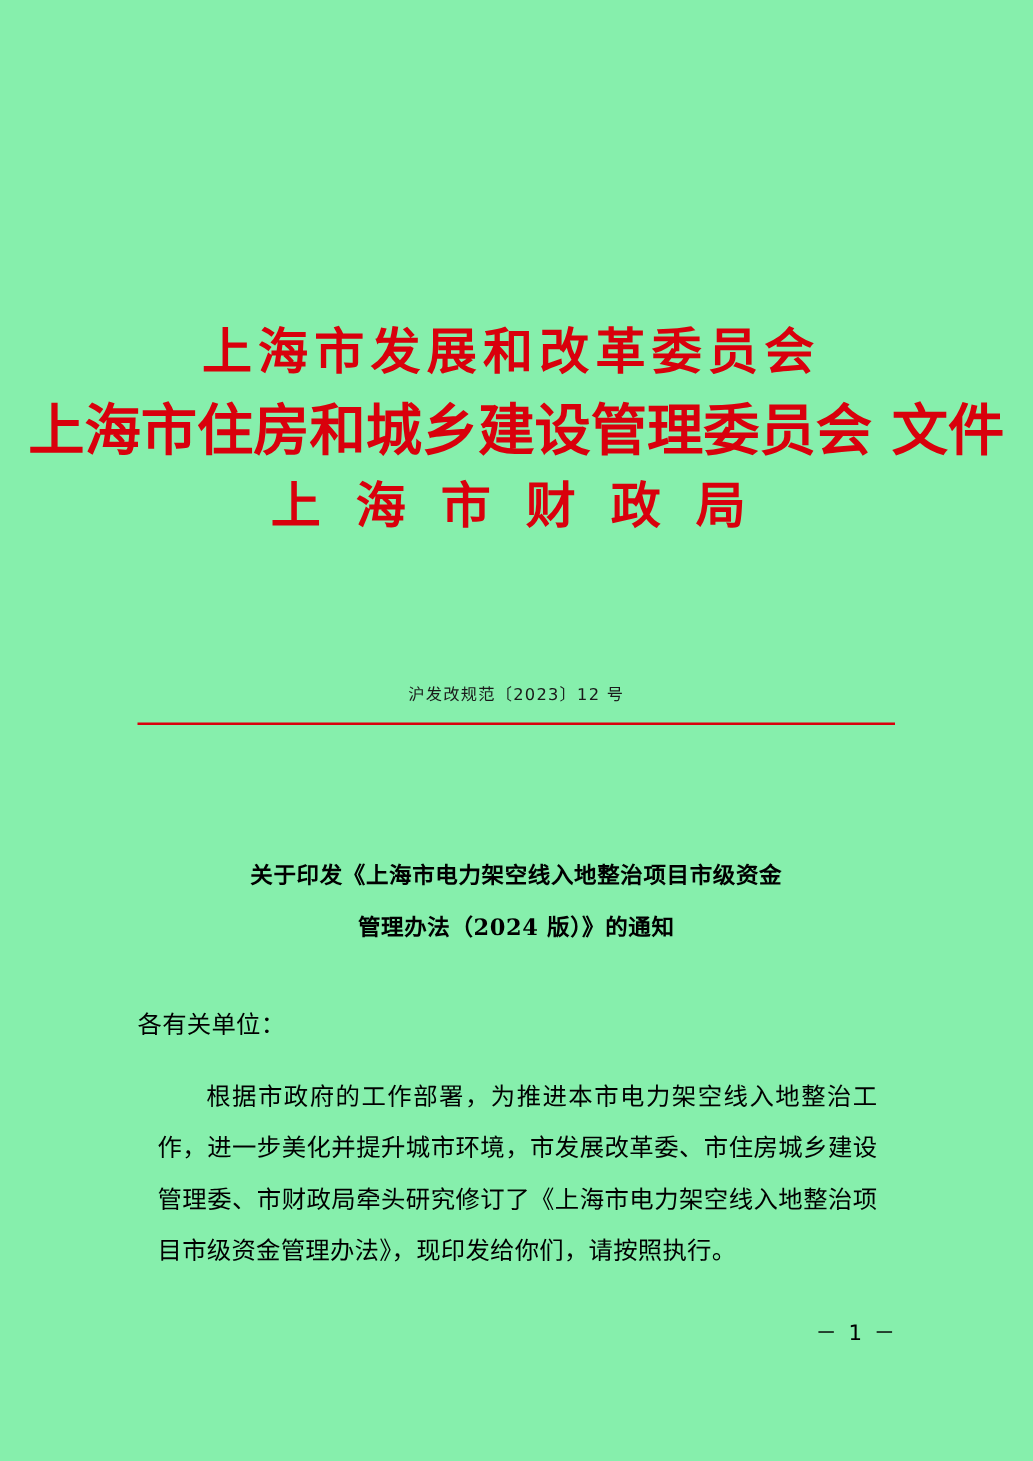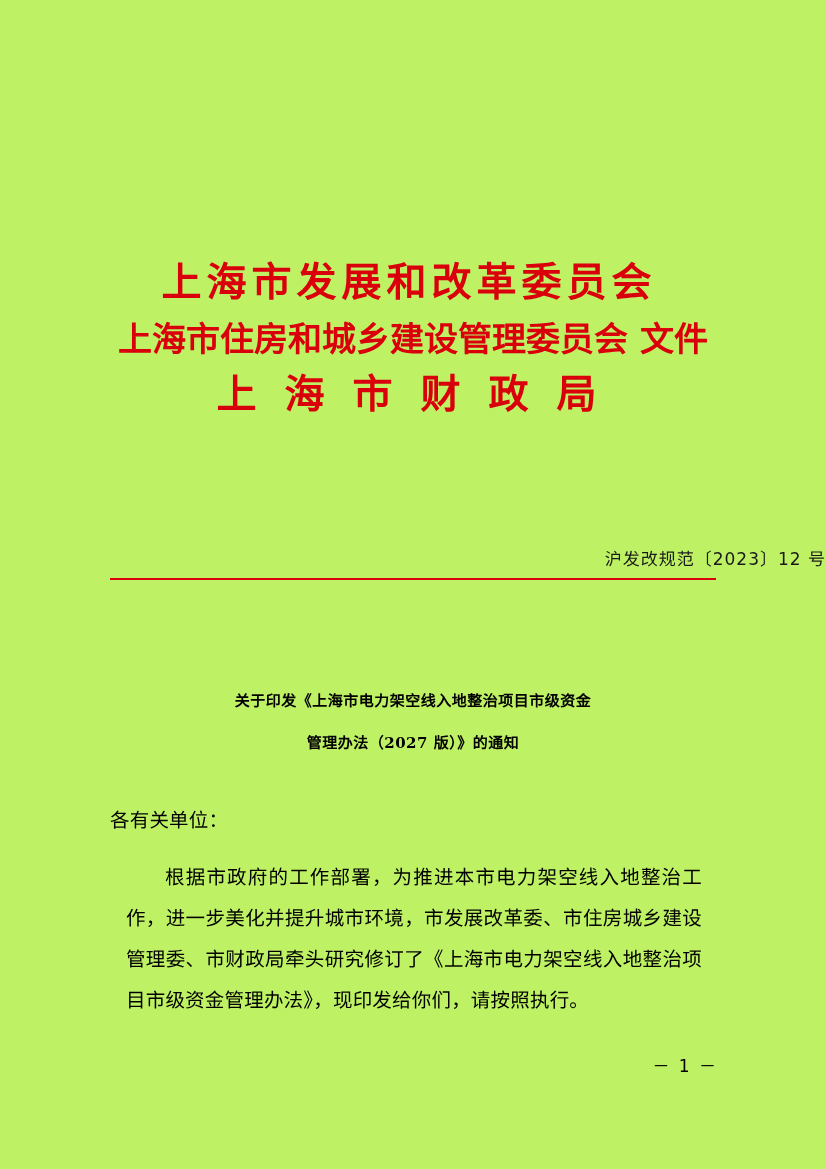--- a/index.html
+++ b/index.html
@@ -12,21 +12,21 @@
     height: 1169px;
     position: relative;
     font-family: "DejaVu Serif", "Liberation Serif", serif;
     overflow: hidden;
   }
   .page {
     position: absolute;
     inset: 0;
     width: 826px;
     height: 1169px;
-    background: #bef264;
+    background: #86efac;
   }
 
   
   .letterhead {
     position: absolute;
     left: 0;
     right: 0;
     top: 262px;
     text-align: center;
     color: #d9000c;
@@ -37,43 +37,43 @@
     color: #d9000c;
     white-space: nowrap;
     line-height: 1;
   }
   .lh-line1 {
     font-size: 40px;
     letter-spacing: 5px;
     margin-left: -8px;
   }
   .lh-line2 {
-    font-size: 34px;
+    font-size: 45px;
     letter-spacing: 0px;
     margin-top: 20px;
   }
   .lh-line3 {
     font-size: 40px;
     letter-spacing: 5px;
     margin-top: 18px;
     margin-left: -8px;
   }
   .lh-line3 .sp {
     letter-spacing: 28px;
   }
 
   
   .docnum {
     position: absolute;
     left: 0;
     right: 0;
     top: 545px;
-    text-align: right;
+    text-align: center;
     font-family: "DejaVu Sans", "Liberation Sans", sans-serif;
-    font-size: 17px;
+    font-size: 13px;
     color: #1a1a1a;
     letter-spacing: 1px;
   }
   .red-rule {
     position: absolute;
     left: 110px;
     width: 606px;
     top: 578px;
     height: 2px;
     background: #d9000c;
@@ -81,21 +81,21 @@
 
   
   .doc-title {
     position: absolute;
     left: 110px;
     width: 606px;
     top: 680px;
     text-align: center;
     font-family: "DejaVu Serif", "Liberation Serif", serif;
     font-weight: 700;
-    font-size: 15px;
+    font-size: 18px;
     color: #000;
     line-height: 42px;
     letter-spacing: 0.5px;
   }
 
   
   .body-block {
     position: absolute;
     left: 110px;
     width: 608px;
@@ -137,21 +137,21 @@
     <div class="lh-line lh-line2">上海市住房和城乡建设管理委员会 文件</div>
     <div class="lh-line lh-line3"><span class="sp">上</span><span class="sp">海</span><span class="sp">市</span><span class="sp">财</span><span class="sp">政</span><span>局</span></div>
   </div>
 
   <div class="docnum">沪发改规范〔2023〕12 号</div>
 
   <div class="red-rule"></div>
 
   <div class="doc-title">
     <div>关于印发《上海市电力架空线入地整治项目市级资金</div>
-    <div>管理办法（2027 版）》的通知</div>
+    <div>管理办法（2024 版）》的通知</div>
   </div>
 
   <div class="body-block">
     <p class="salutation">各有关单位：</p>
     <p class="para">根据市政府的工作部署，为推进本市电力架空线入地整治工作，进一步美化并提升城市环境，市发展改革委、市住房城乡建设管理委、市财政局牵头研究修订了《上海市电力架空线入地整治项目市级资金管理办法》，现印发给你们，请按照执行。</p>
   </div>
 
   <div class="page-number">－ 1 －</div>
 
 </div>

